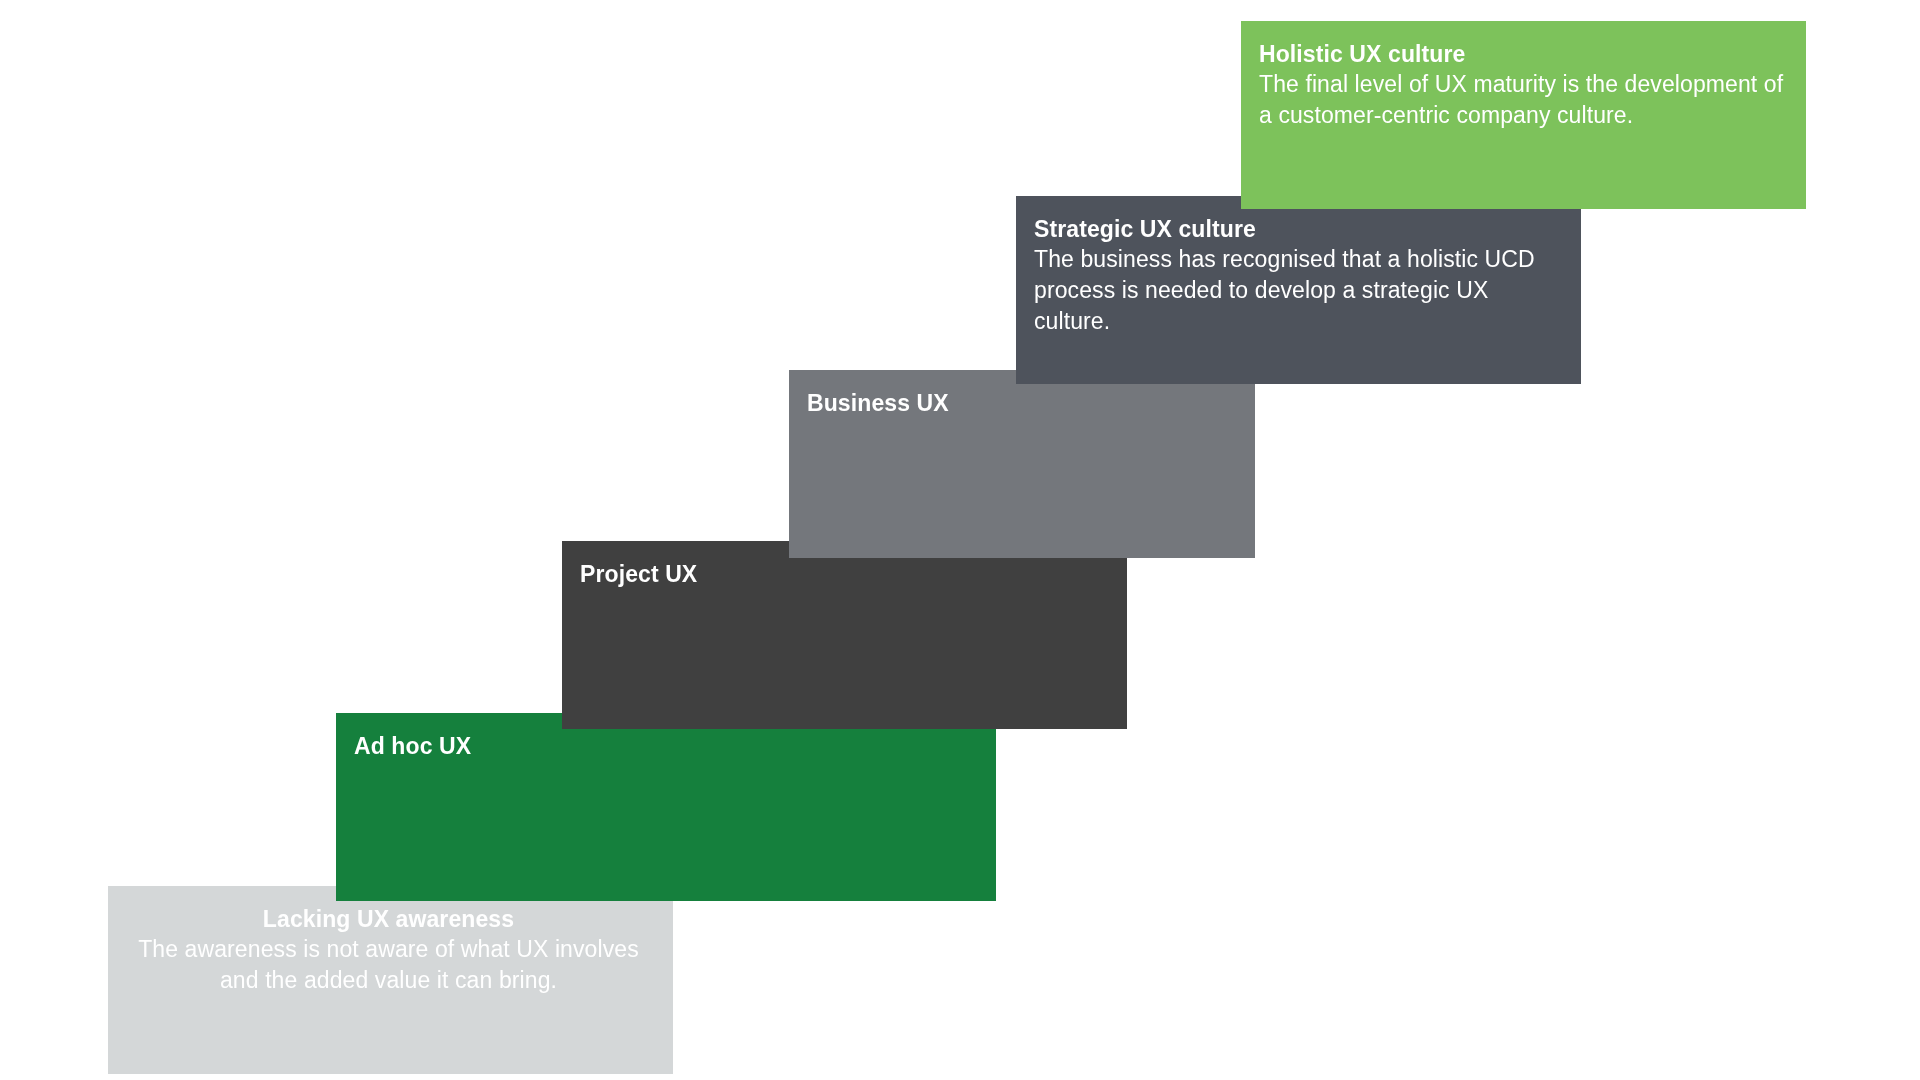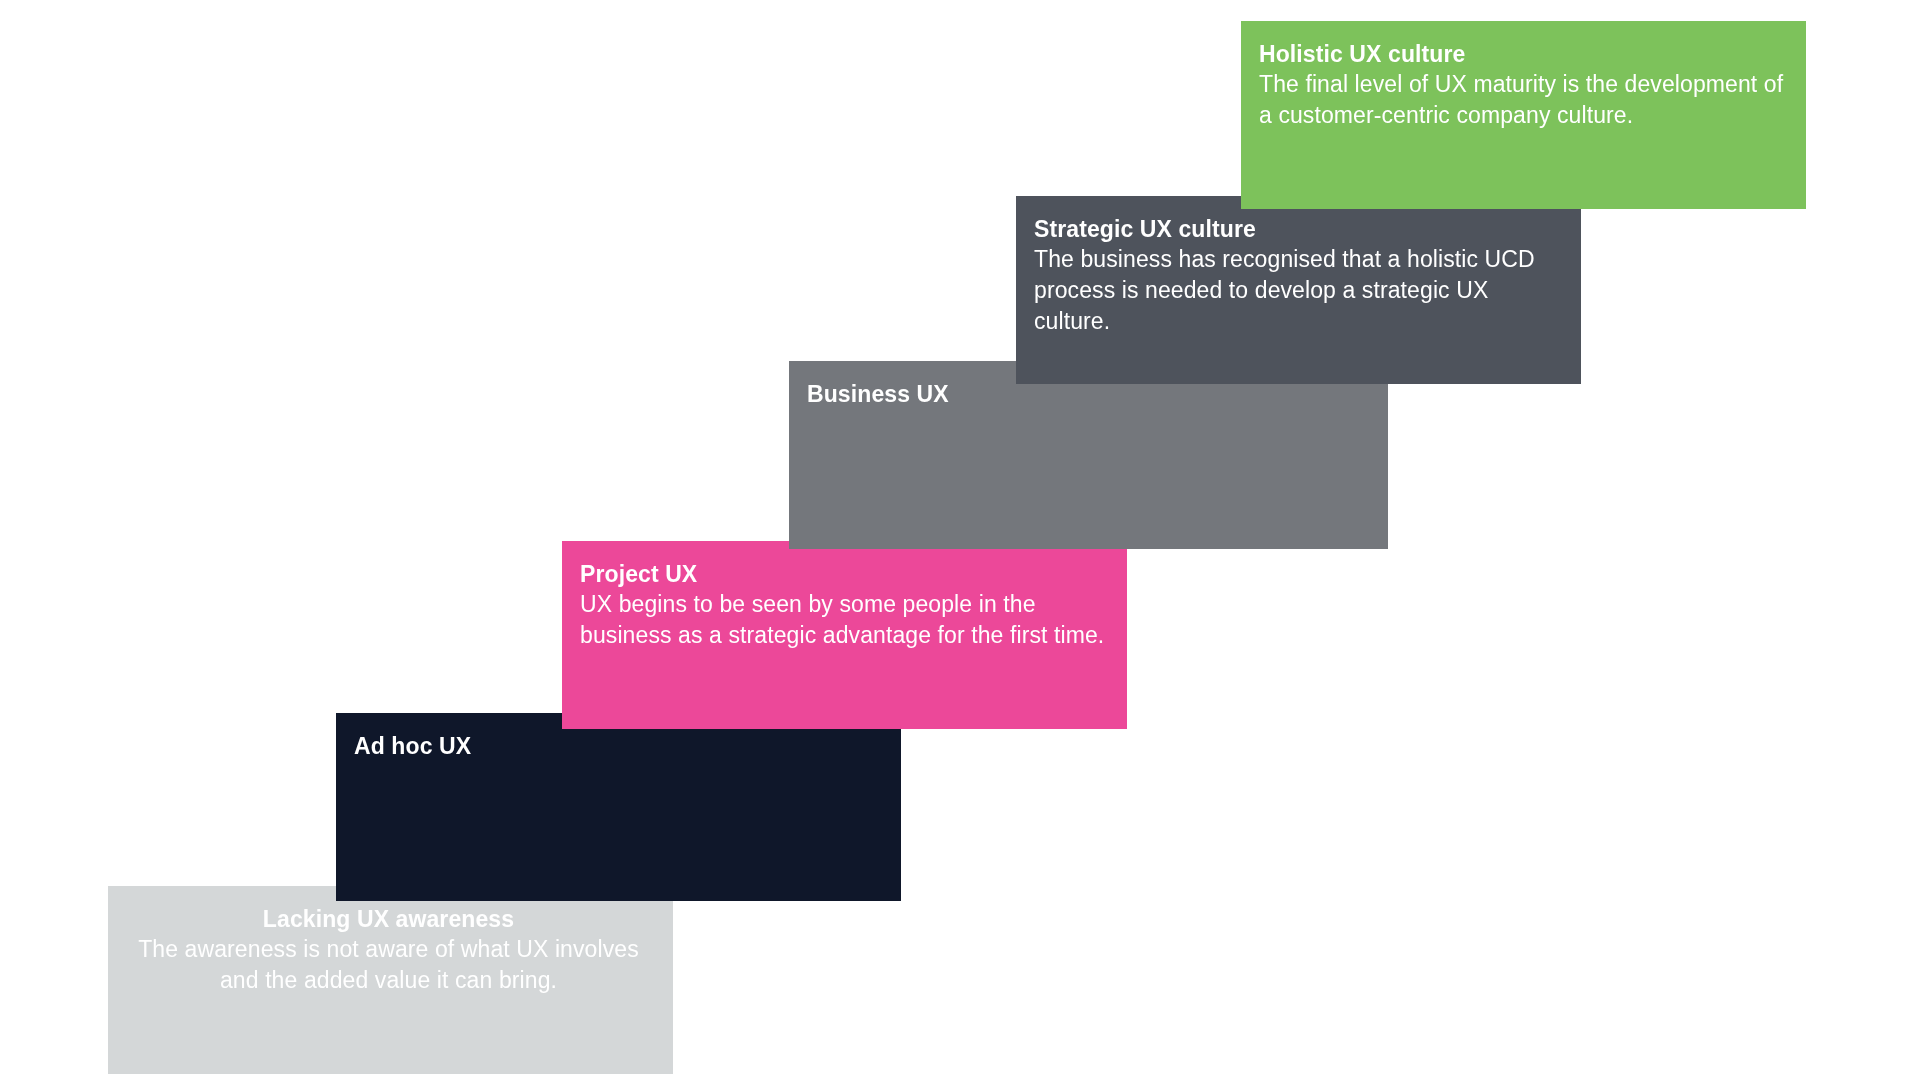--- a/index.html
+++ b/index.html
@@ -49,28 +49,27 @@
   }
 </style>
 </head>
 <body>
 
 <div id="staircase">
     <div class="step" style="left: 108px; top: 886px; width: 565px; height: 188px; background: rgb(212, 215, 216); z-index: 1; text-align: center;">
       <div class="step-title">Lacking UX awareness</div>
       <div class="step-desc">The awareness is not aware of what UX involves and the added value it can bring.</div>
     </div>
-    <div class="step" style="left: 336px; top: 713px; width: 565px; height: 188px; background: #0f172a; z-index: 2;">
+    <div class="step" style="left: 336px; top: 713px; width: 660px; height: 188px; background: #15803d; z-index: 2;">
       <div class="step-title">Ad hoc UX</div>
     </div>
-    <div class="step" style="left: 562px; top: 541px; width: 565px; height: 188px; background: #ec4899; z-index: 3;">
+    <div class="step" style="left: 562px; top: 541px; width: 565px; height: 188px; background: #404040; z-index: 3;">
       <div class="step-title">Project UX</div>
-      <div class="step-desc">UX begins to be seen by some people in the business as a strategic advantage for the first time.</div>
     </div>
-    <div class="step" style="left: 789px; top: 361px; width: 599px; height: 188px; background: rgb(116, 119, 124); z-index: 4;">
+    <div class="step" style="left: 789px; top: 370px; width: 466px; height: 188px; background: rgb(116, 119, 124); z-index: 4;">
       <div class="step-title">Business UX</div>
     </div>
     <div class="step" style="left: 1016px; top: 196px; width: 565px; height: 188px; background: rgb(78, 83, 92); z-index: 5;">
       <div class="step-title">Strategic UX culture</div>
       <div class="step-desc">The business has recognised that a holistic UCD process is needed to develop a strategic UX culture.</div>
     </div>
     <div class="step" style="left: 1241px; top: 21px; width: 565px; height: 188px; background: rgb(125, 194, 91); z-index: 6;">
       <div class="step-title">Holistic UX culture</div>
       <div class="step-desc">The final level of UX maturity is the development of a customer-centric company culture.</div>
     </div>

